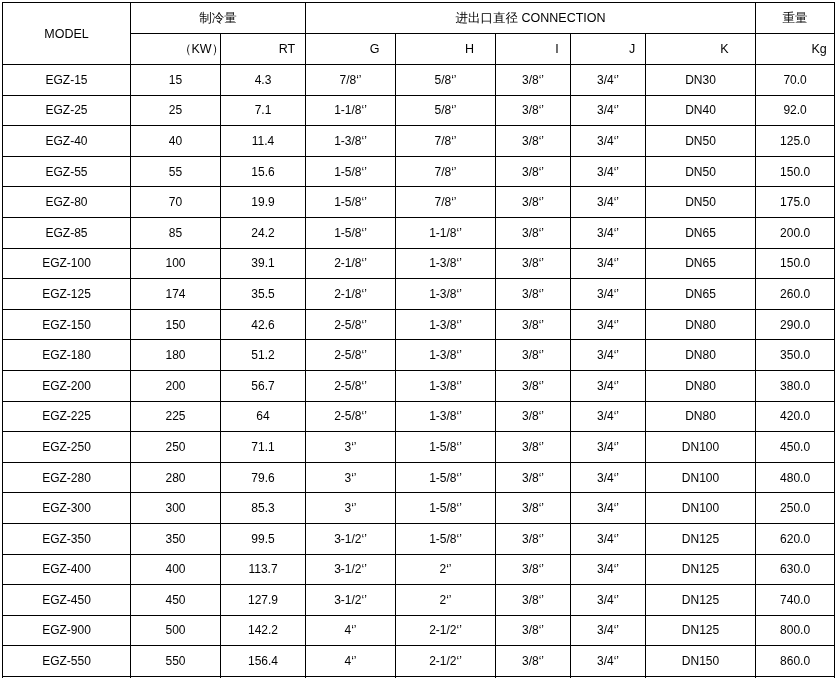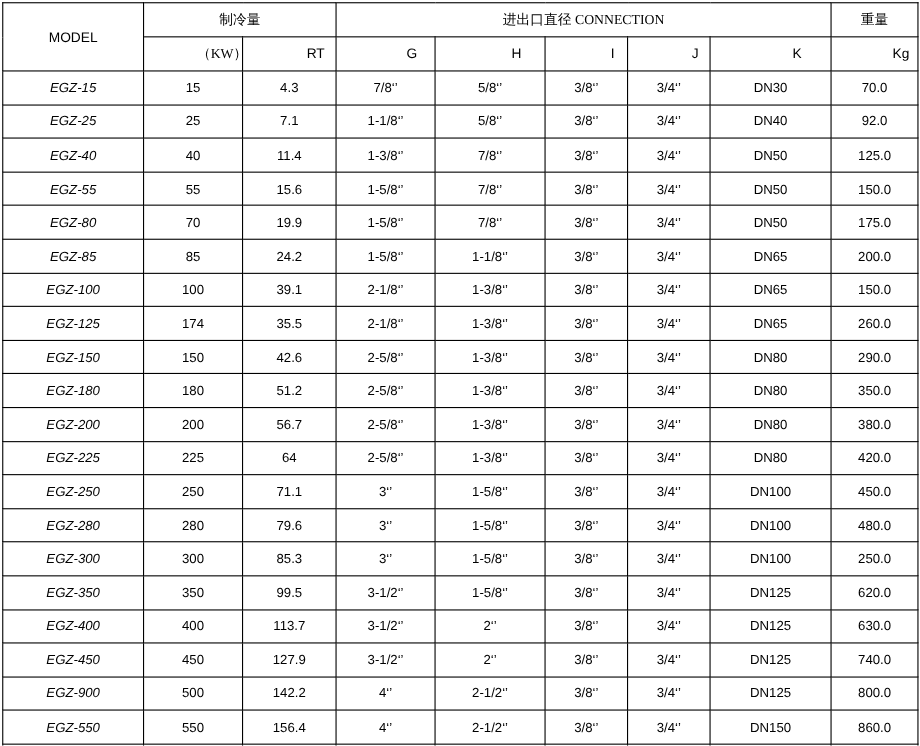--- a/index.html
+++ b/index.html
@@ -41,22 +41,22 @@
   .h-g       { width: 90px; }
   .h-h       { width: 100px; }
   .h-i       { width: 75px; }
   .h-j       { width: 75px; }
   .h-k       { width: 110px; }
   .h-kg      { width: 79px; }
 
   tr.head-row-1 th { height: 30px; font-size: 12.5px; }
   tr.head-row-2 th { height: 30px; font-size: 12.5px; padding-left: 48px; }
   tbody tr td { height: 29.6px; }
-  .model-cell { font-size: 12px; font-style: italic; }
-  .cn { font-family: Liberation Serif, serif; }
+  .model-cell { font-size: 12px; }
+  .cn { font-family: Liberation Sans, sans-serif; }
 </style>
 </head>
 <body>
 
 <div class="sheet">
   <table class="spec">
     <colgroup>
       <col class="h-model">
       <col class="h-kw">
       <col class="h-rt">

